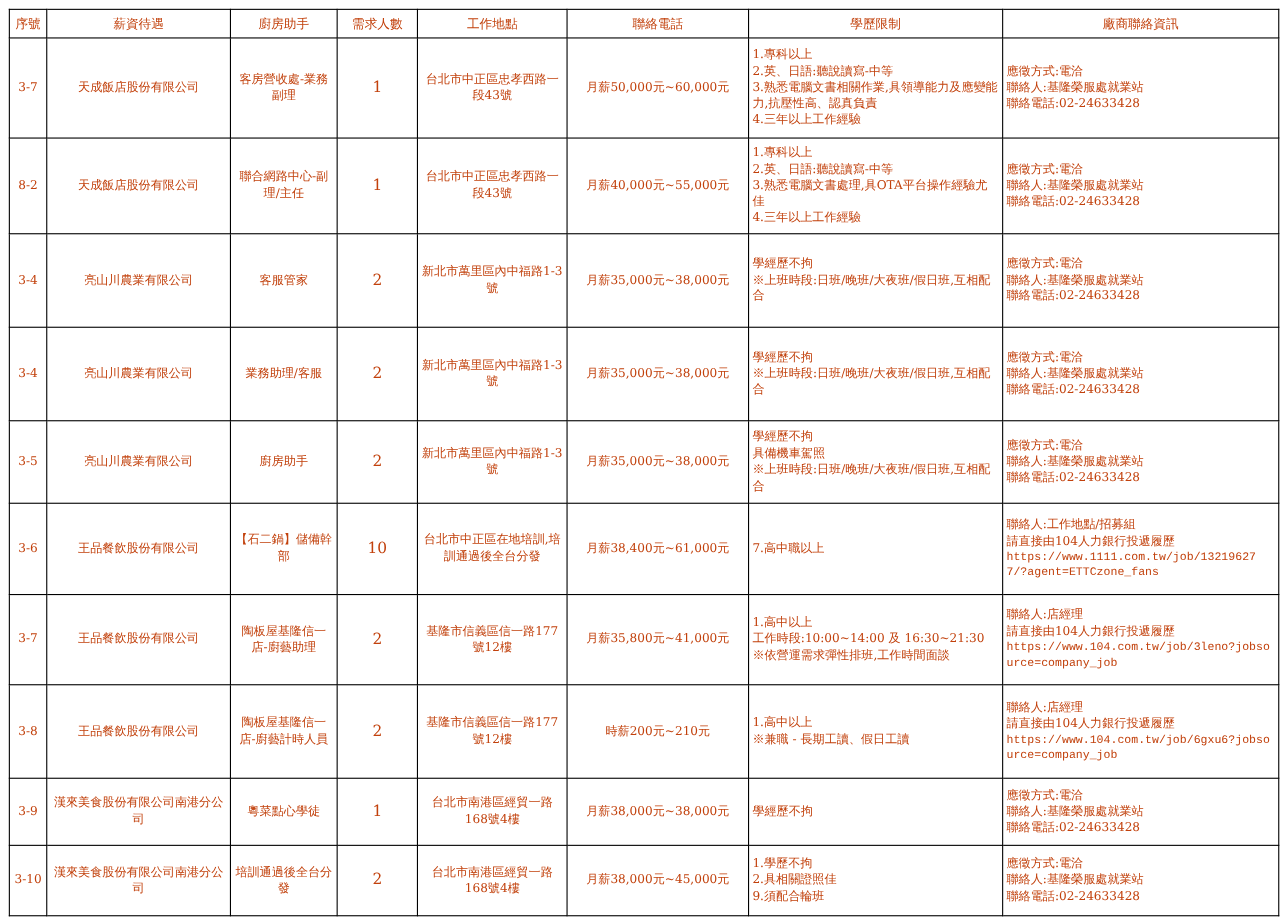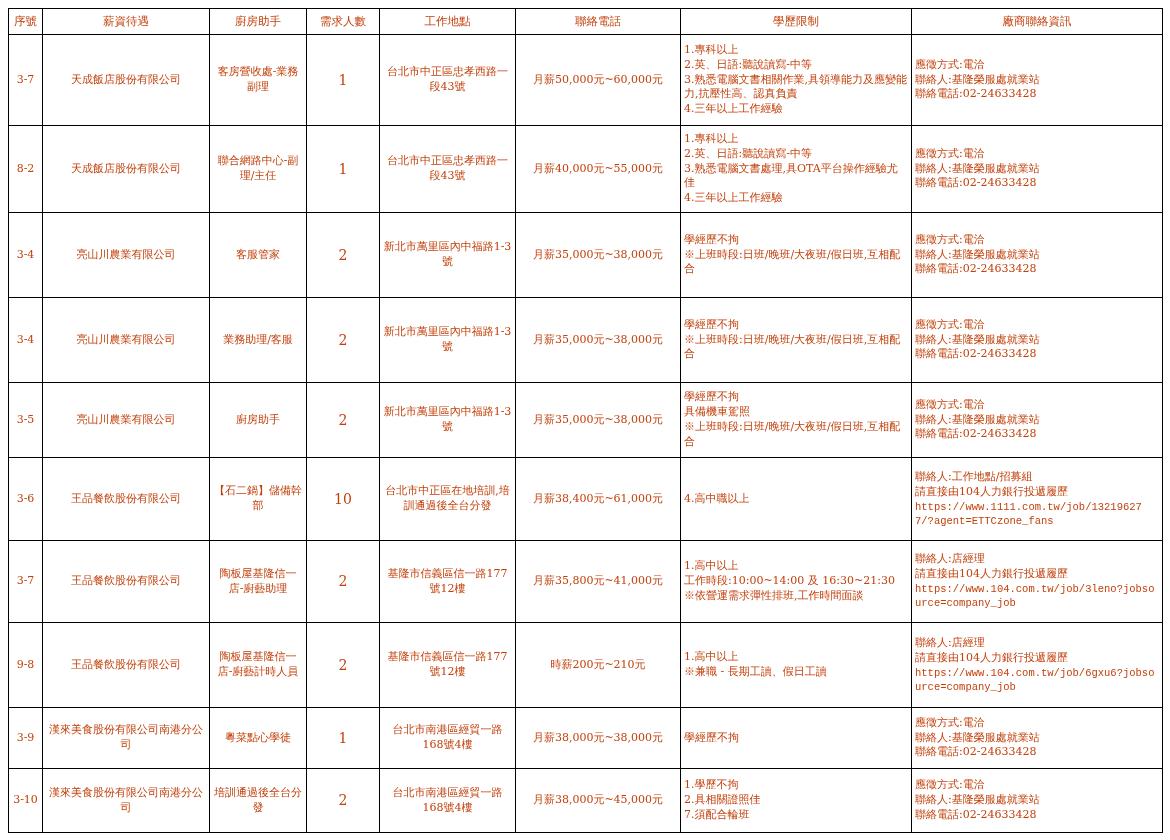--- a/index.html
+++ b/index.html
@@ -174,21 +174,21 @@
       <div class="contact-url"></div>
     </td>
   </tr>
         <tr>
     <td class="c-id">3-6</td>
     <td class="c-company">王品餐飲股份有限公司</td>
     <td class="c-title">【石二鍋】儲備幹部</td>
     <td class="c-count">10</td>
     <td class="c-loc">台北市中正區在地培訓,培訓通過後全台分發</td>
     <td class="c-salary">月薪38,400元~61,000元</td>
-    <td class="c-edu">4.高中職以上</td>
+    <td class="c-edu">7.高中職以上</td>
     <td class="c-contact">
       <div class="contact-lines">聯絡人:工作地點/招募組
 請直接由104人力銀行投遞履歷</div>
       <div class="contact-url">https://www.1111.com.tw/job/132196277/?agent=ETTCzone_fans</div>
     </td>
   </tr>
         <tr>
     <td class="c-id">3-7</td>
     <td class="c-company">王品餐飲股份有限公司</td>
     <td class="c-title">陶板屋基隆信一店-廚藝助理</td>
@@ -198,21 +198,21 @@
     <td class="c-edu">1.高中以上
 工作時段:10:00~14:00 及 16:30~21:30
 ※依營運需求彈性排班,工作時間面談</td>
     <td class="c-contact">
       <div class="contact-lines">聯絡人:店經理
 請直接由104人力銀行投遞履歷</div>
       <div class="contact-url">https://www.104.com.tw/job/3leno?jobsource=company_job</div>
     </td>
   </tr>
         <tr>
-    <td class="c-id">9-8</td>
+    <td class="c-id">3-8</td>
     <td class="c-company">王品餐飲股份有限公司</td>
     <td class="c-title">陶板屋基隆信一店-廚藝計時人員</td>
     <td class="c-count">2</td>
     <td class="c-loc">基隆市信義區信一路177號12樓</td>
     <td class="c-salary">時薪200元~210元</td>
     <td class="c-edu">1.高中以上
 ※兼職 - 長期工讀、假日工讀</td>
     <td class="c-contact">
       <div class="contact-lines">聯絡人:店經理
 請直接由104人力銀行投遞履歷</div>
@@ -236,21 +236,21 @@
   </tr>
         <tr>
     <td class="c-id">3-10</td>
     <td class="c-company">漢來美食股份有限公司南港分公司</td>
     <td class="c-title">培訓通過後全台分發</td>
     <td class="c-count">2</td>
     <td class="c-loc">台北市南港區經貿一路168號4樓</td>
     <td class="c-salary">月薪38,000元~45,000元</td>
     <td class="c-edu">1.學歷不拘
 2.具相關證照佳
-7.須配合輪班</td>
+9.須配合輪班</td>
     <td class="c-contact">
       <div class="contact-lines">應徵方式:電洽
 聯絡人:基隆榮服處就業站
 聯絡電話:02-24633428</div>
       <div class="contact-url"></div>
     </td>
   </tr>
       </tbody>
   </table>
 </div>

